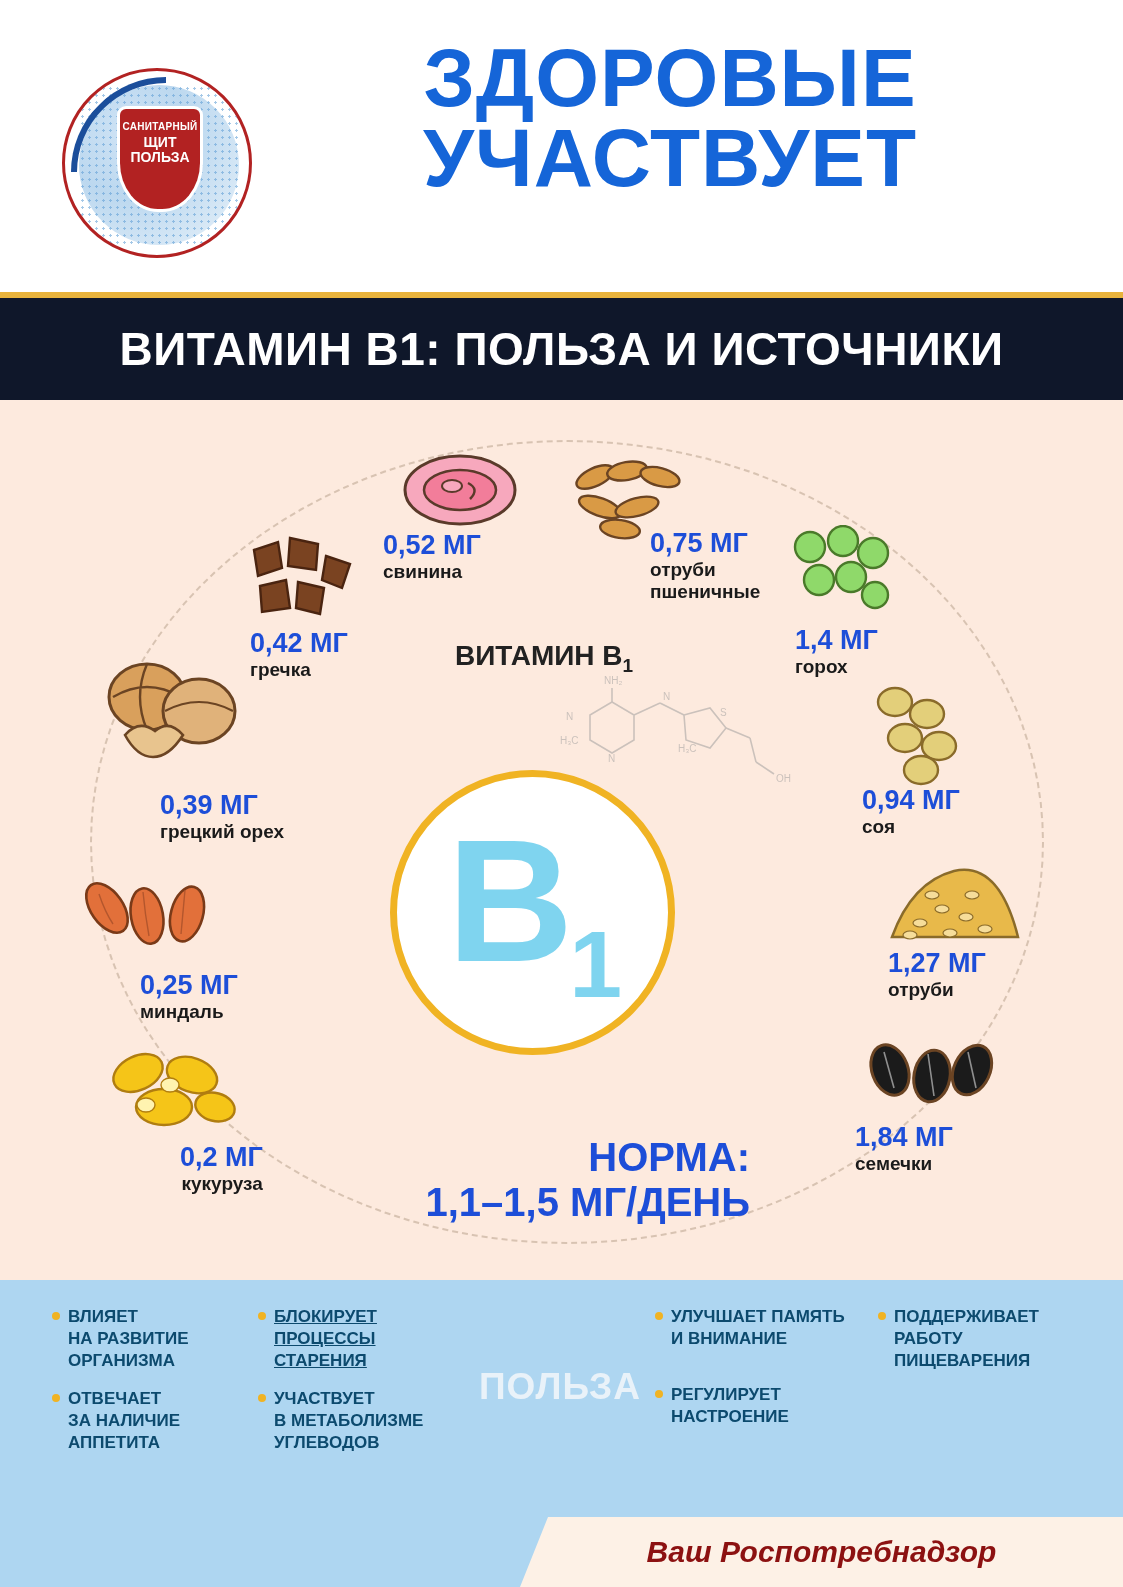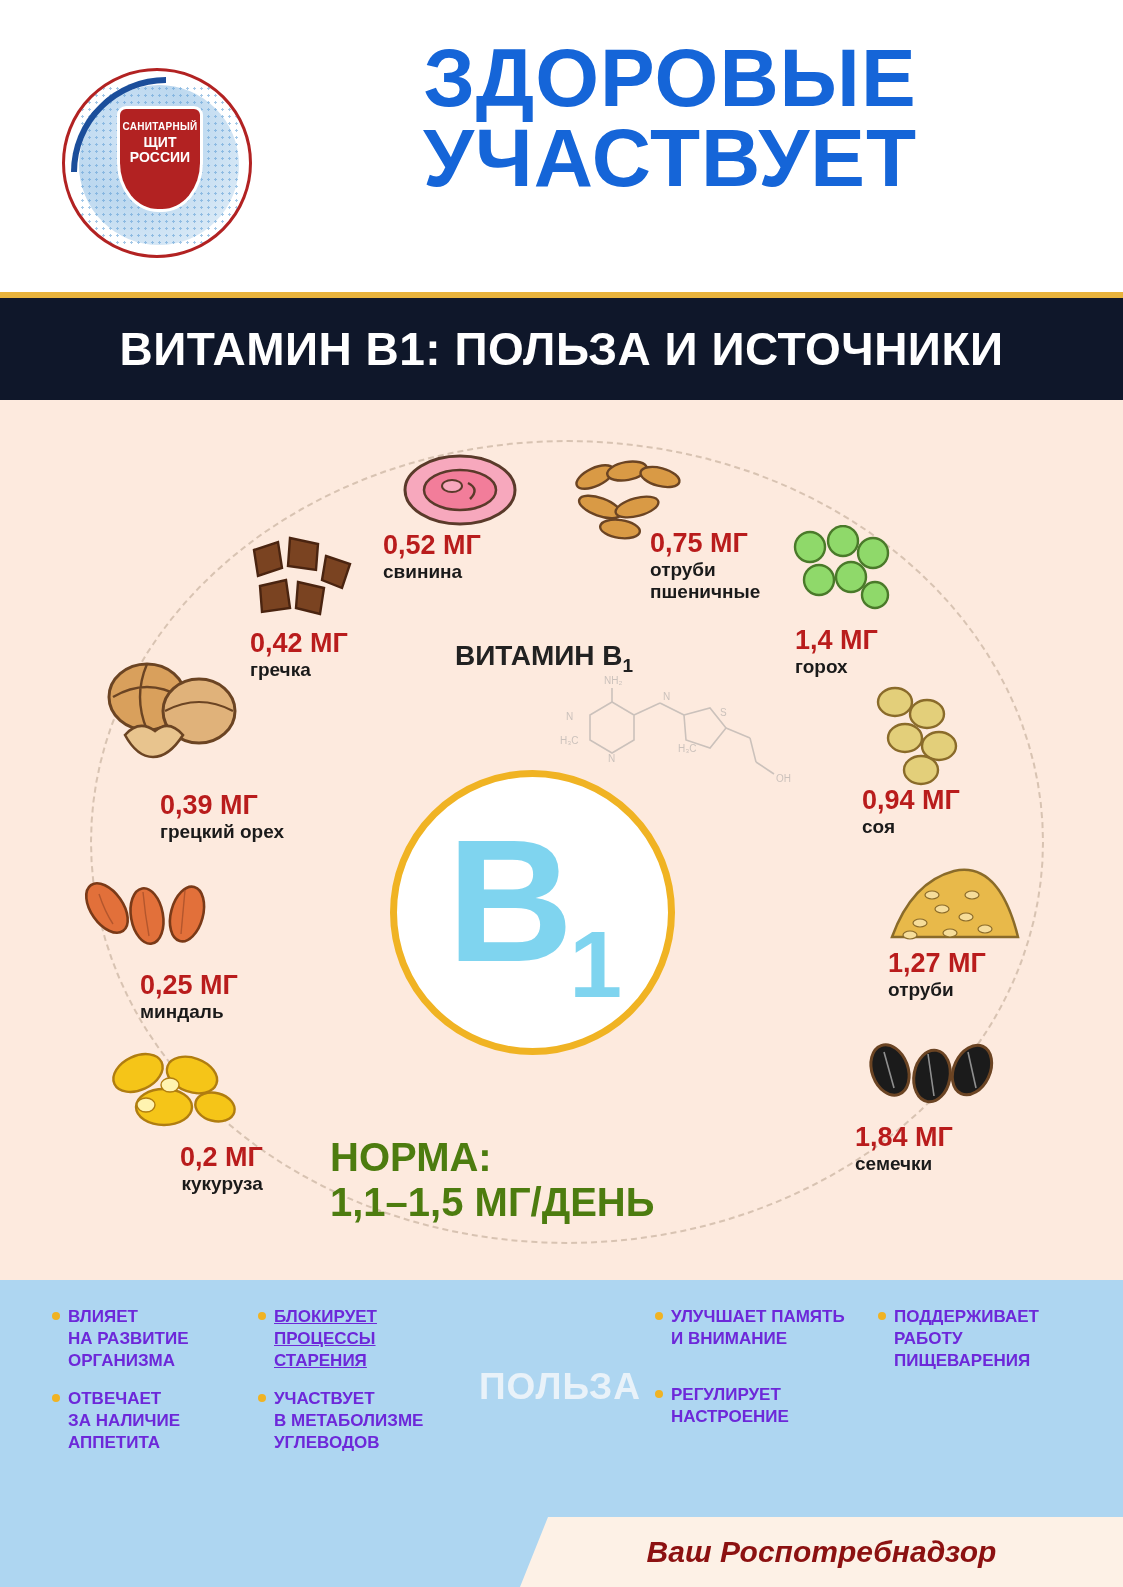--- a/index.html
+++ b/index.html
@@ -170,31 +170,31 @@
     width: 270px;
     height: 140px;
     opacity: .5;
   }
 
   .norma {
     position: absolute;
     left: 330px;
     top: 735px;
     width: 420px;
-    text-align: left;
-    color: #4d7c0f;
+    text-align: right;
+    color: #1d4ed8;
     font-weight: bold;
     font-size: 40px;
     line-height: 1.12;
   }
 
   
   .item { position: absolute; }
   .item .amount {
-    color: #b91c1c;
+    color: #1d4ed8;
     font-weight: bold;
     font-size: 27px;
     white-space: nowrap;
   }
   .item .name {
     color: #1a1a1a;
     font-size: 19px;
     font-weight: bold;
     line-height: 1.15;
     white-space: nowrap;
@@ -221,21 +221,21 @@
   }
   .col.c1 { left: 52px; width: 205px; }
   .col.c2 { left: 258px; width: 200px; }
   .col.c3 { left: 655px; width: 215px; }
   .col.c4 { left: 878px; width: 215px; }
 
   .bullet {
     position: relative;
     padding-left: 16px;
     margin-bottom: 16px;
-    color: #6d28d9;
+    color: #0c4a6e;
     font-weight: bold;
     font-size: 17px;
     line-height: 1.3;
     text-transform: uppercase;
   }
   .bullet::before {
     content: "";
     position: absolute;
     left: 0; top: 6px;
     width: 8px; height: 8px;
@@ -280,21 +280,21 @@
 <div class="header">
   <div class="logo-wrap">
     <div class="logo-circle">
       <div class="logo-globe">
         <div class="logo-dots"></div>
       </div>
       <div class="logo-arc-top"></div>
       <div class="logo-arc-bottom"></div>
       <div class="logo-shield">
         <div class="l1">САНИТАРНЫЙ</div>
-        <div class="l2">ЩИТ РОССИИ</div>
+        <div class="l2">ЩИТ ПОЛЬЗА</div>
       </div>
     </div>
   </div>
 
   <div class="header-title">
     <span>ЗДОРОВЫЕ</span>
     <span class="l2">УЧАСТВУЕТ</span>
   </div>
 </div>
 

